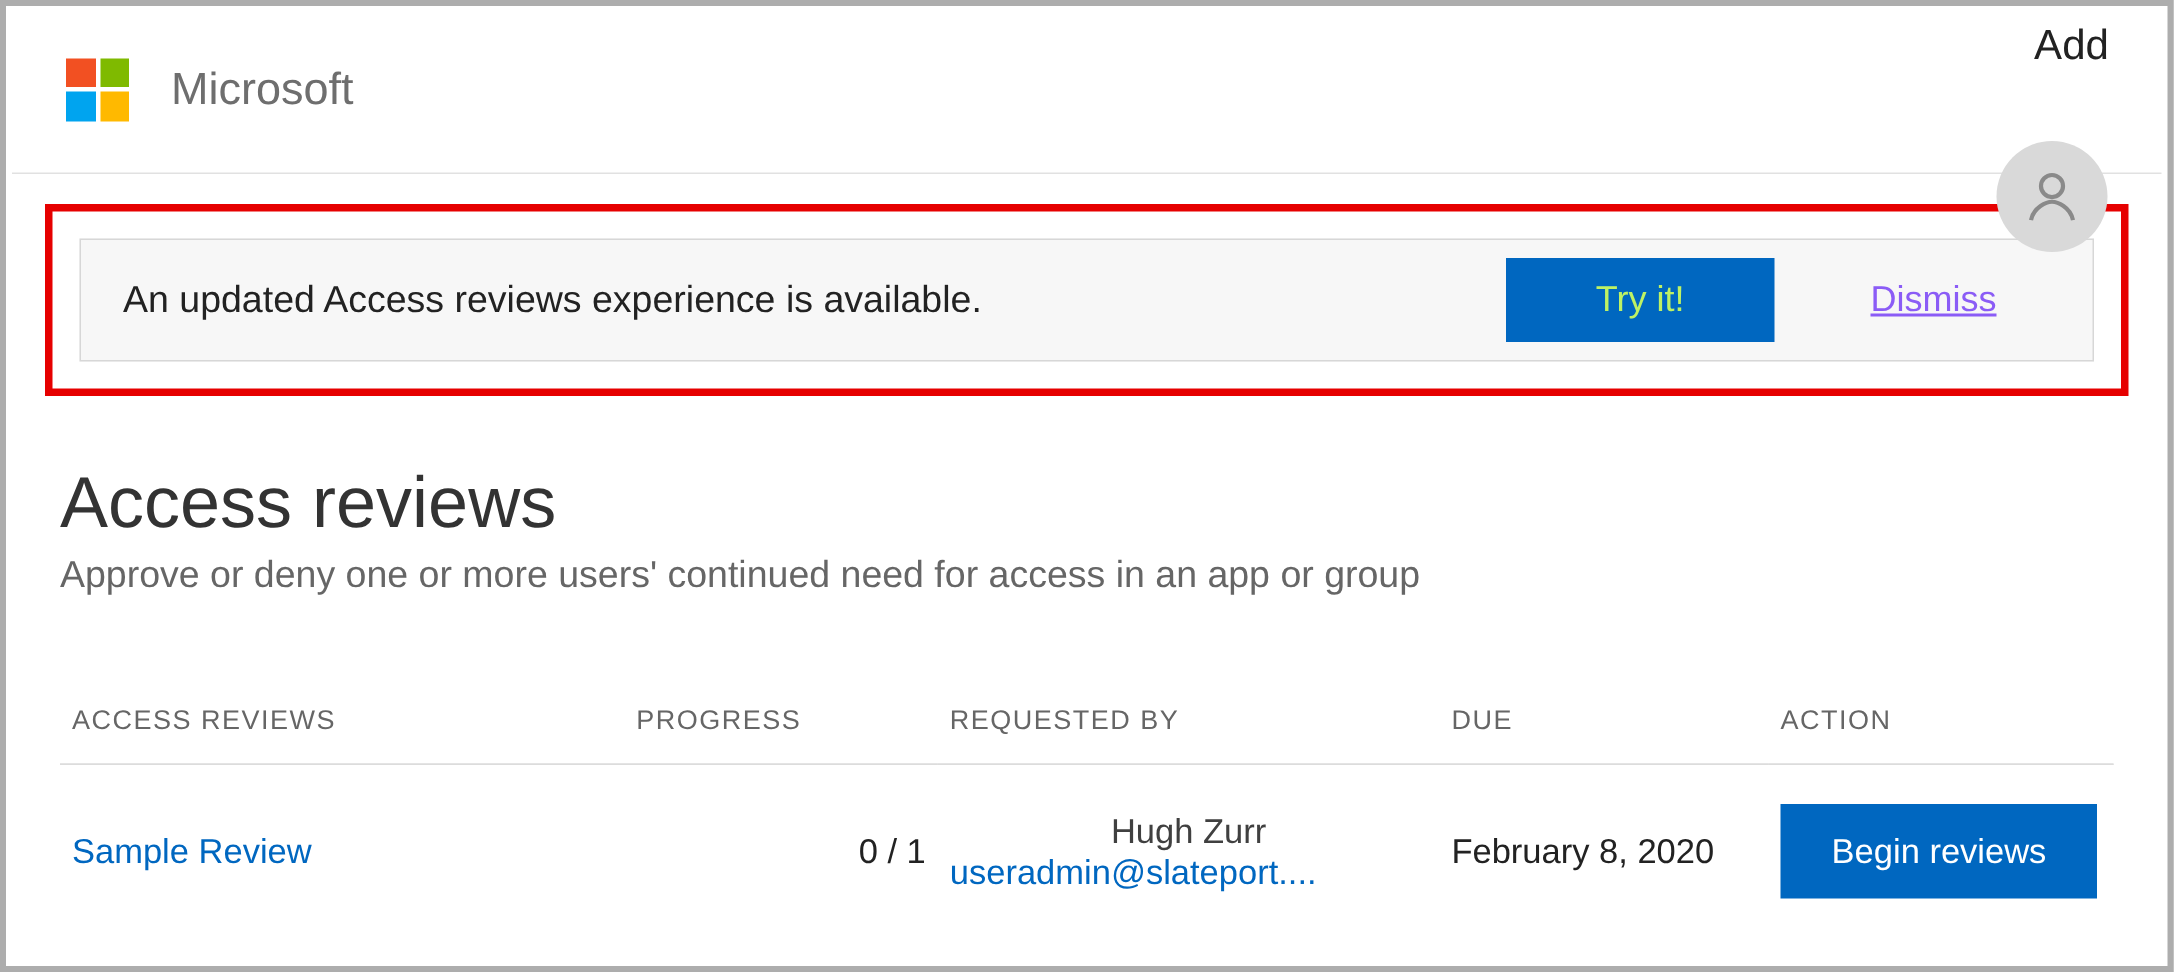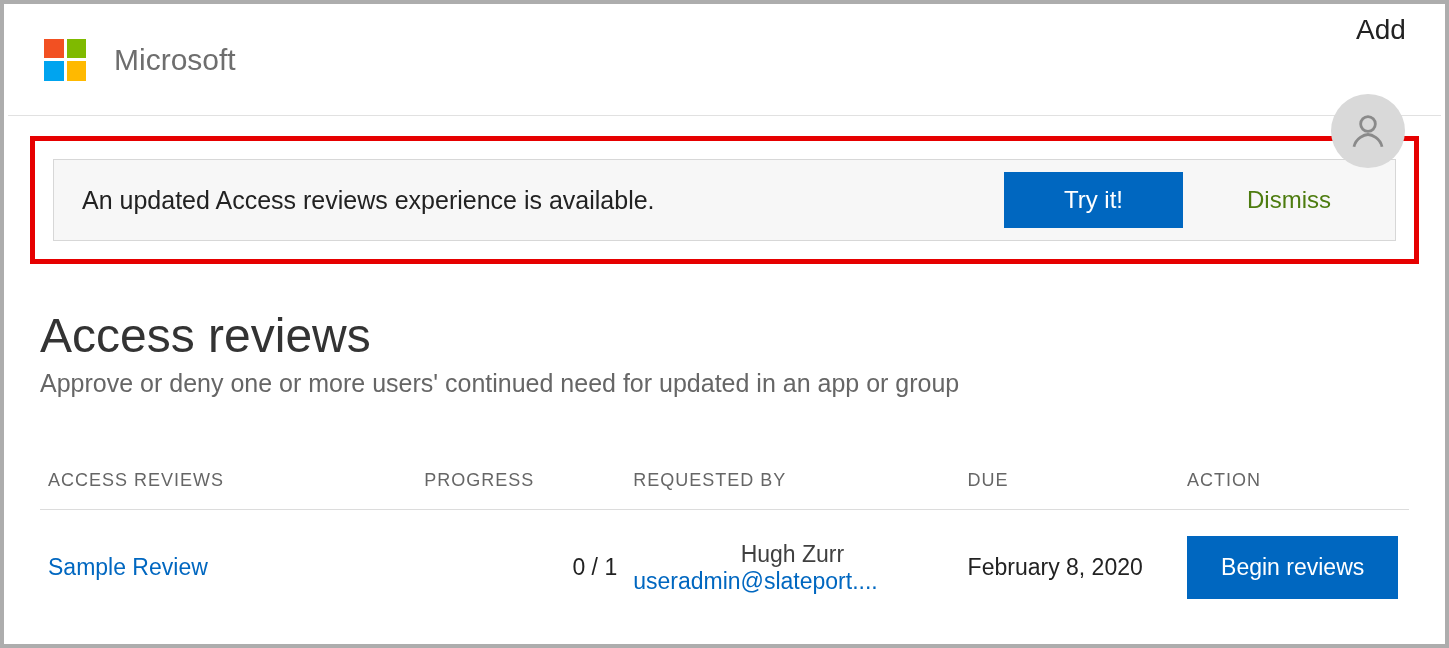--- a/index.html
+++ b/index.html
@@ -31,26 +31,26 @@
   .banner {
     border:1px solid #d7d7d7;
     background:#f7f7f7;
     height:82px;
     display:flex; align-items:center;
     padding:0 28px;
     gap:28px;
   }
   .banner-text { font-size:25px; color:#222; flex:1; }
   .btn-primary {
-    background:#0067c0; color:#ffffff; border:none;
+    background:#0067c0; color:#bef264; border:none;
     font-size:24px; padding:14px 60px; cursor:pointer;
   }
   .btn-link {
-    background:none; border:none; color:#4d7c0f;
-    font-size:24px; cursor:pointer; padding:10px 36px;
+    background:none; border:none; color:#8b5cf6;
+    font-size:24px; cursor:pointer; padding:10px 36px;text-decoration:underline;
   }
 
   .content { padding:44px 36px 0 36px; }
   .page-title { font-size:48px; font-weight:300; color:#333; }
   .page-sub { font-size:25px; color:#666; margin-top:6px; font-weight:400; }
 
   table.reviews {
     width:100%; margin-top:60px; border-collapse:collapse;
   }
   table.reviews thead th {
@@ -111,21 +111,21 @@
   <div class="banner-wrap">
     <div class="banner">
       <span class="banner-text">An updated Access reviews experience is available.</span>
       <button class="btn-primary">Try it!</button>
       <button class="btn-link">Dismiss</button>
     </div>
   </div>
 
   <div class="content">
     <h1 class="page-title">Access reviews</h1>
-    <p class="page-sub">Approve or deny one or more users' continued need for updated in an app or group</p>
+    <p class="page-sub">Approve or deny one or more users' continued need for access in an app or group</p>
 
     <table class="reviews">
       <colgroup>
         <col class="col-access">
           <col class="col-progress">
           <col class="col-req">
           <col class="col-due">
           <col class="col-action">
       </colgroup>
       <thead>

